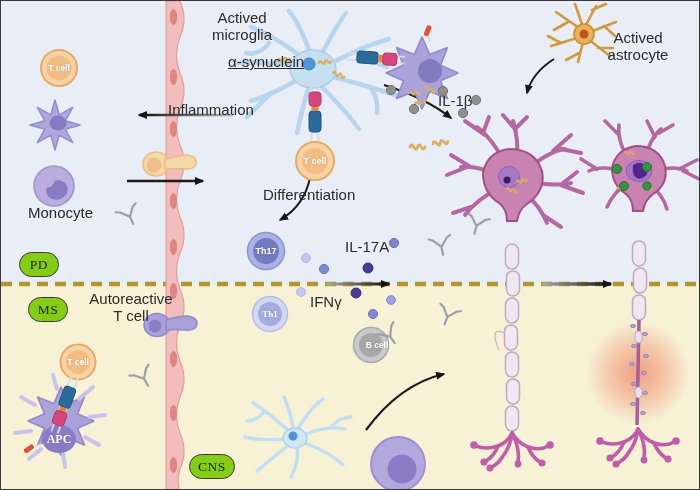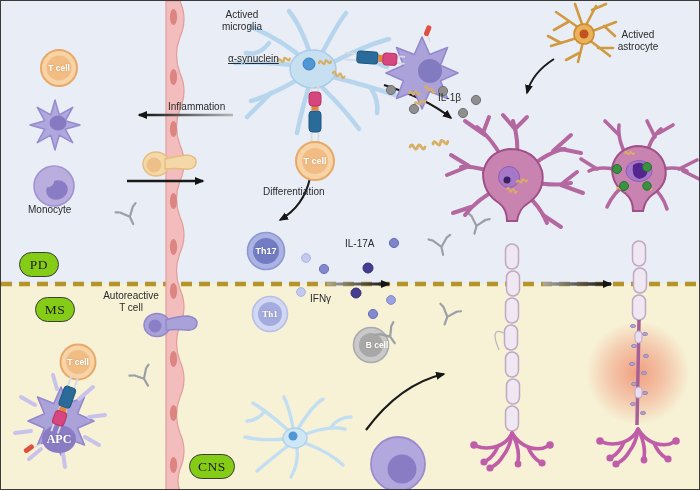--- a/index.html
+++ b/index.html
@@ -1,18 +1,18 @@
 <!DOCTYPE html>
 <html><head>
 <meta charset="utf-8">
 <style>
   html,body{margin:0;padding:0;background:#ffffff;font-family:"Liberation Sans",sans-serif;}
   #stage{position:relative;width:700px;height:490px;border:1px solid #3a3a3a;overflow:hidden;box-sizing:border-box;}
   svg{position:absolute;left:0;top:0;}
-  .lbl{position:absolute;color:#2b2b2b;font-size:10px;line-height:1.15;white-space:pre-line;z-index:5;}
+  .lbl{position:absolute;color:#2b2b2b;font-size:15px;line-height:1.15;white-space:pre-line;z-index:5;}
   .lbl.center{text-align:center;transform:translateX(-50%);}
   .cell-lbl{position:absolute;color:#ffffff;font-weight:bold;font-size:9px;z-index:6;transform:translate(-50%,-50%);text-shadow:0 0 2px rgba(90,60,20,0.25);}
   .stadium{position:absolute;background:#84cc16;border:1.6px solid #3c3c3c;border-radius:14px;display:flex;align-items:center;justify-content:center;font-family:"Liberation Serif",serif;font-size:13.5px;color:#1d1d1d;z-index:6;letter-spacing:0.5px;}
 </style>
 </head>
 <body>
 
 <div id="stage">
 <svg width="700" height="490" viewBox="0 0 700 490">
   <defs>
@@ -377,15 +377,15 @@
 
 <div class="cell-lbl" style="left:58px;top:67px;font-size:8.5px;">T cell</div>
 <div class="cell-lbl" style="left:314px;top:160px;">T cell</div>
 <div class="cell-lbl" style="left:77px;top:361px;font-size:8.5px;">T cell</div>
 <div class="cell-lbl" style="left:265px;top:250px;">Th17</div>
 <div class="cell-lbl" style="left:269px;top:313px;font-family:Liberation Serif, serif;">Th1</div>
 <div class="cell-lbl" style="left:370px;top:344px;font-size:8.5px;padding-left:12px;">B cell</div>
 <div class="cell-lbl" style="left:58px;top:438px;font-size:12px;font-family:Liberation Serif, serif;">APC</div>
 
 <div class="stadium" style="left:18px;top:251px;width:38px;height:23px;">PD</div>
-<div class="stadium" style="left:34px;top:296px;width:38px;height:23px;">MS</div>
+<div class="stadium" style="left:27px;top:296px;width:38px;height:23px;">MS</div>
 <div class="stadium" style="left:188px;top:453px;width:44px;height:23px;">CNS</div>
 </div>
 
 </body></html>

